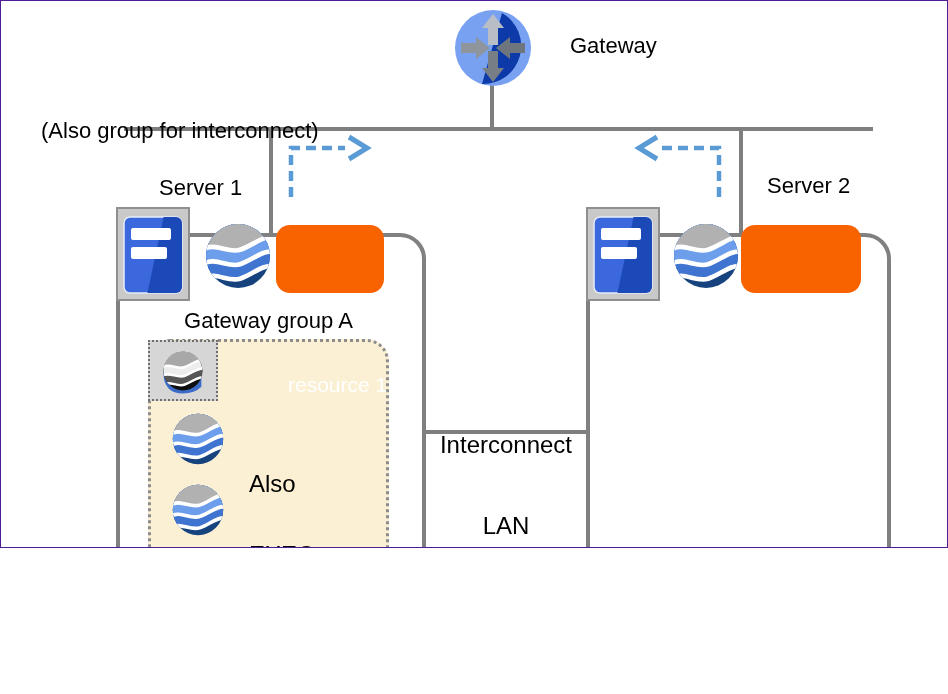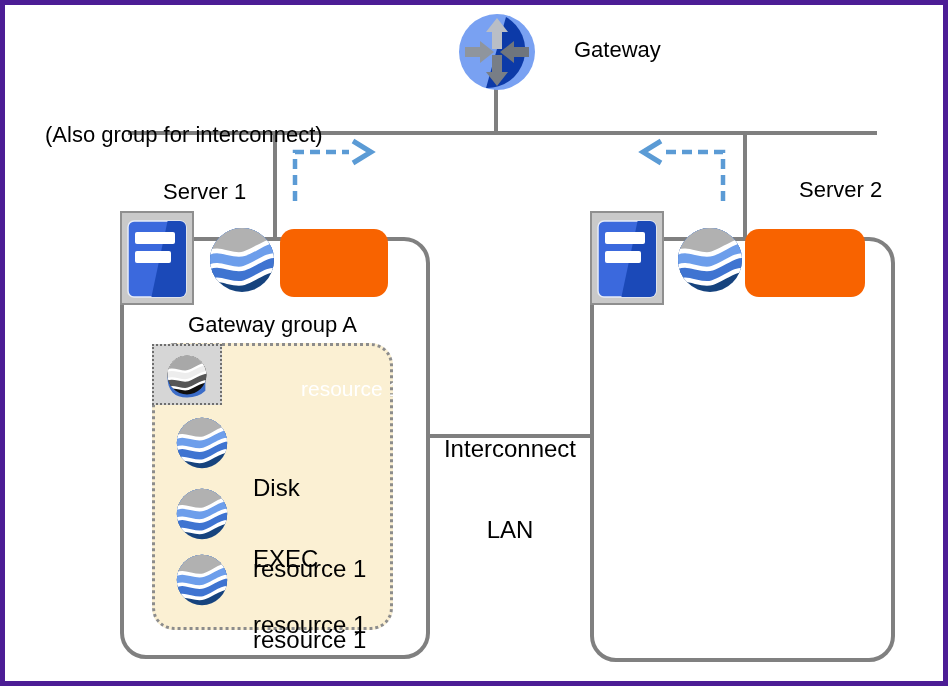--- a/index.html
+++ b/index.html
@@ -1,38 +1,38 @@
 <!DOCTYPE html>
 <html><head>
 <meta charset="utf-8">
 <style>
   html,body{margin:0;padding:0;background:#fff;}
   #canvas{
-    position:relative;width:948px;height:686px;
-    background:#ffffff;border:5px solid #4c1d95;box-sizing:border-box;
+    position:relative;width:948px;height:548px;
+    background:#ffffff;border:1px solid #4c1d95;box-sizing:border-box;
     font-family:"Liberation Sans", sans-serif;color:#000;overflow:hidden;
   }
   .abs{position:absolute;}
   .lbl{font-size:22px;line-height:28px;white-space:pre;}
   .lbl2{font-size:24px;line-height:27px;white-space:pre;}
   .center{text-align:center;}
   #overlay{left:0;top:0;z-index:1;}
   .box{
     background:#ffffff;border:4px solid #808080;border-radius:26px;
     box-sizing:border-box;z-index:2;
   }
   #group-box{
     background:#fbf0d3;border:3px dotted #8c8c8c;border-radius:22px;
     box-sizing:border-box;z-index:3;
   }
   .icon{z-index:4;}
   .txt{z-index:5;}
   .badge{
     background:#f86300;border-radius:14px;color:#ffffff;
-    font-size:21px;line-height:28px;padding:6px 6px 6px 21px;
+    font-size:21px;line-height:28px;padding:6px 6px 6px 12px;
     box-sizing:border-box;z-index:4;white-space:pre;
   }
   #group-icon{
     background:#d6d6d6;border:2px dotted #6e6e6e;box-sizing:border-box;z-index:4;
   }
 </style>
 </head>
 <body>
 
 <div id="canvas">
@@ -105,21 +105,21 @@
     <path d="M36,39 L22,28 L22,34 L7,34 L7,44 L22,44 L22,50 Z" fill="#8f959d"></path>
     <path d="M42,39 L56,28 L56,34 L71,34 L71,44 L56,44 L56,50 Z" fill="#6f757d"></path>
     <path d="M39,73 L28,59 L34,59 L34,42 L44,42 L44,59 L50,59 Z" fill="#787e86"></path>
   </svg>
 
   <div class="abs lbl txt" style="left:569px;top:31px">Gateway</div>
   <div class="abs lbl txt" style="left:40px;top:60px">
     <div>(Also group for interconnect)</div>
   </div>
   <div class="abs lbl txt" style="left:158px;top:173px">Server 1</div>
-  <div class="abs lbl txt" style="left:794px;top:171px">Server 2</div>
+  <div class="abs lbl txt" style="left:766px;top:171px">Server 2</div>
 
   <svg class="abs icon" style="left:115px;top:206px" width="74" height="94" viewBox="0 0 74 94">
       <use href="#servericon"></use>
     </svg>
   <svg class="abs icon" style="left:585px;top:206px" width="74" height="94" viewBox="0 0 74 94">
       <use href="#servericon"></use>
     </svg>
 
   <svg class="abs icon" style="left:204px;top:222px" width="66" height="66" viewBox="0 0 64 64">
       <use href="#wave"></use>
@@ -142,21 +142,21 @@
     <svg width="66" height="57" viewBox="0 0 66 57">
       <text x="33" y="51" font-size="56" font-weight="bold" fill="#3b6cc8" text-anchor="middle" font-family="Liberation Sans, sans-serif">G</text>
       <use href="#wavegray" x="13" y="9" width="40" height="40"></use>
     </svg>
   </div>
 
   <svg class="abs icon" style="left:171px;top:412px" width="52" height="52" viewBox="0 0 64 64">
       <use href="#wave"></use>
     </svg>
   <div class="abs lbl2 txt" style="left:248px;top:415px">
-    <div>Disk</div>
+    <div>Also</div>
     <div>resource 1</div>
   </div>
 
   <svg class="abs icon" style="left:171px;top:483px" width="52" height="52" viewBox="0 0 64 64">
       <use href="#wave"></use>
     </svg>
   <div class="abs lbl2 txt" style="left:248px;top:486px">
     <div>EXEC</div>
     <div>resource 1</div>
   </div>

